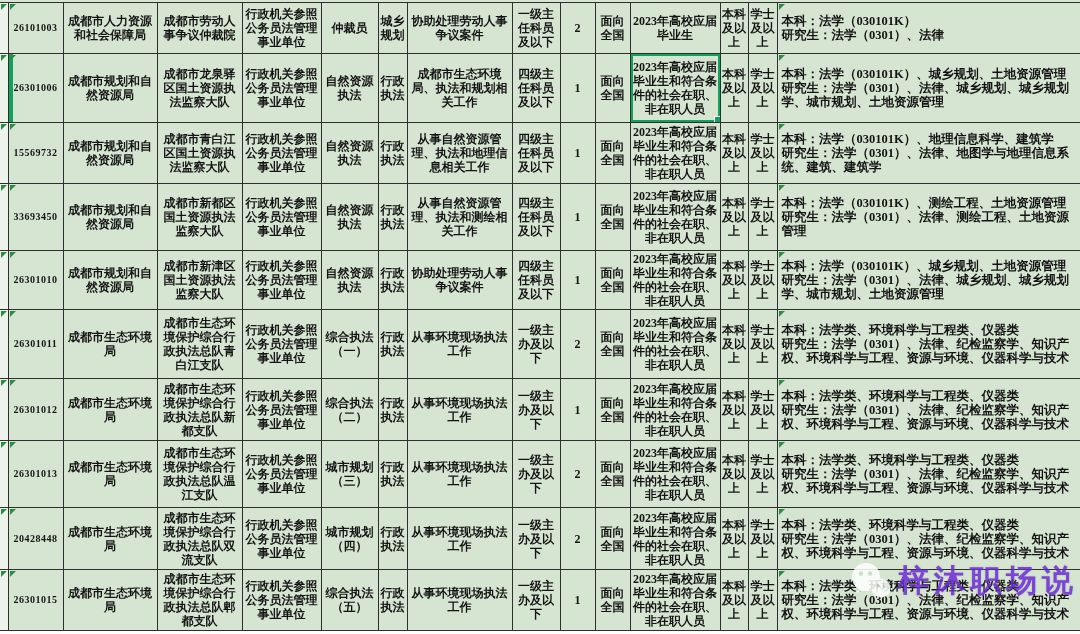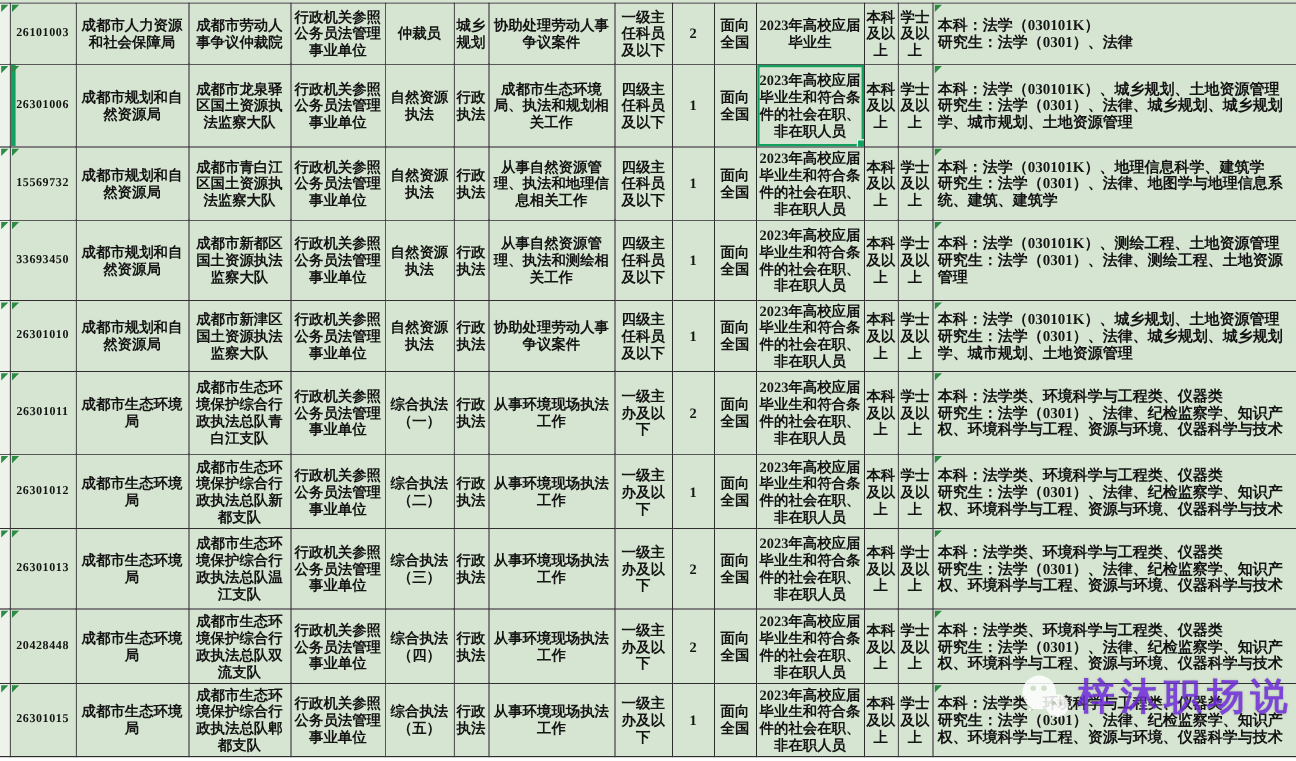--- a/index.html
+++ b/index.html
@@ -188,39 +188,39 @@
           <td>学士及以上</td>
           <td class="col-major tri">本科：法学类、环境科学与工程类、仪器类
 研究生：法学（0301）、法律、纪检监察学、知识产权、环境科学与工程、资源与环境、仪器科学与技术</td>
         </tr>
         <tr>
           <td class="col-edge tri"></td>
           <td class="col-id tri">26301013</td>
           <td>成都市生态环境局</td>
           <td>成都市生态环境保护综合行政执法总队温江支队</td>
           <td>行政机关参照公务员法管理事业单位</td>
-          <td>综合执法（三）</td>
+          <td>城市规划（三）</td>
           <td>行政执法</td>
           <td>从事环境现场执法工作</td>
           <td>一级主办及以下</td>
           <td>2</td>
           <td>面向全国</td>
           <td>2023年高校应届毕业生和符合条件的社会在职、非在职人员</td>
           <td>本科及以上</td>
           <td>学士及以上</td>
           <td class="col-major tri">本科：法学类、环境科学与工程类、仪器类
 研究生：法学（0301）、法律、纪检监察学、知识产权、环境科学与工程、资源与环境、仪器科学与技术</td>
         </tr>
         <tr>
           <td class="col-edge tri"></td>
           <td class="col-id tri">20428448</td>
           <td>成都市生态环境局</td>
           <td>成都市生态环境保护综合行政执法总队双流支队</td>
           <td>行政机关参照公务员法管理事业单位</td>
-          <td>综合执法（四）</td>
+          <td>城市规划（四）</td>
           <td>行政执法</td>
           <td>从事环境现场执法工作</td>
           <td>一级主办及以下</td>
           <td>2</td>
           <td>面向全国</td>
           <td>2023年高校应届毕业生和符合条件的社会在职、非在职人员</td>
           <td>本科及以上</td>
           <td>学士及以上</td>
           <td class="col-major tri">本科：法学类、环境科学与工程类、仪器类
 研究生：法学（0301）、法律、纪检监察学、知识产权、环境科学与工程、资源与环境、仪器科学与技术</td>

